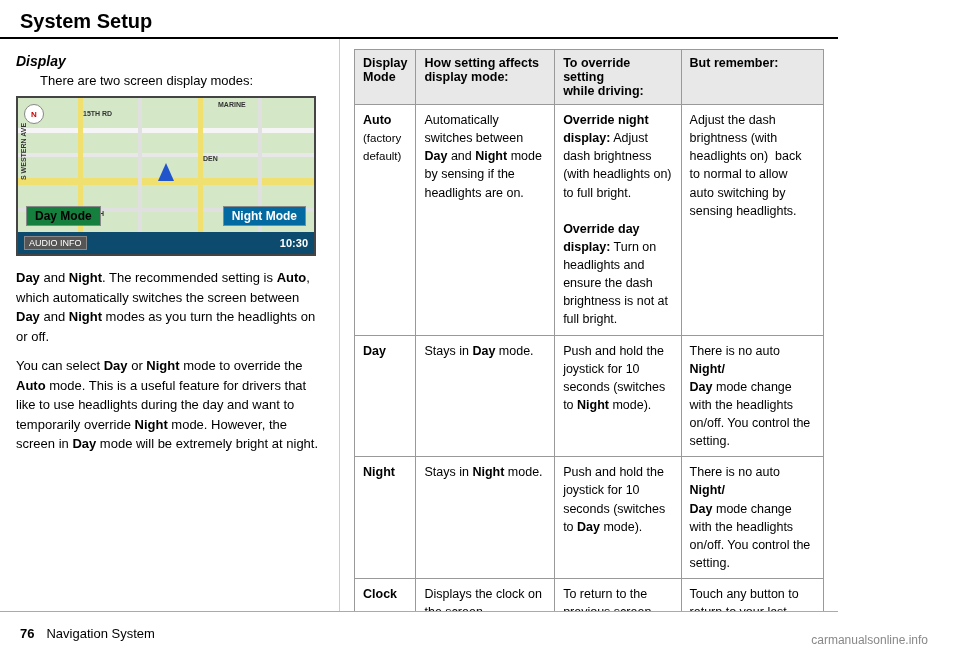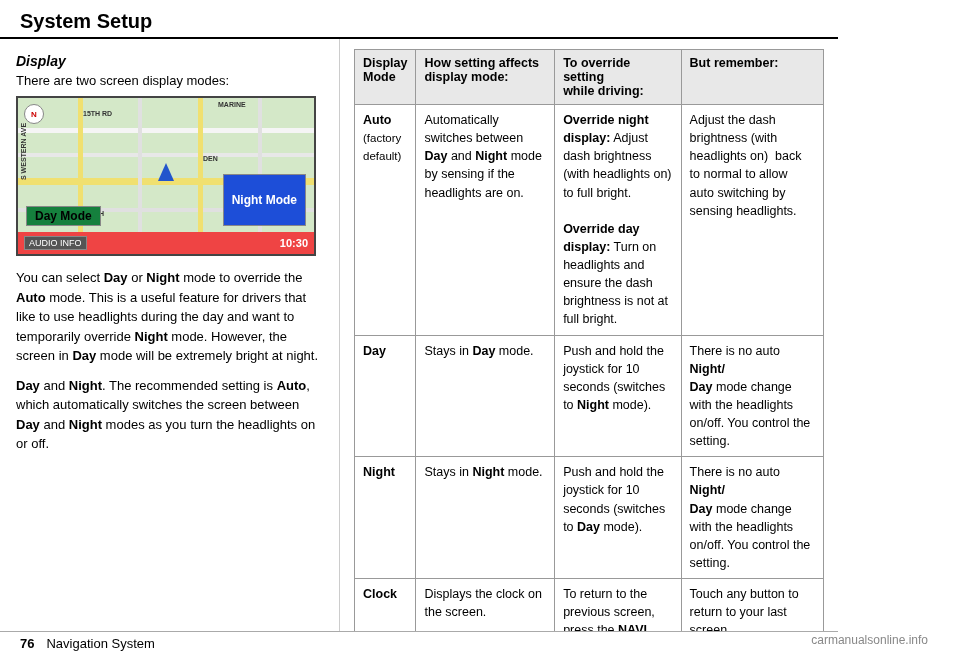--- a/index.html
+++ b/index.html
@@ -50,20 +50,21 @@
     .section-title {
       font-style: italic;
       font-weight: bold;
       font-size: 14px;
       margin-bottom: 4px;
     }
 
     .section-intro {
       font-size: 13px;
       margin-bottom: 8px;
+      margin-left: 24px;
     }
 
     
     .map-container {
       width: 300px;
       height: 160px;
       background: #c8d8c0;
       border: 2px solid #444;
       position: relative;
       margin-bottom: 12px;
@@ -97,35 +98,35 @@
       background: #15803d;
       border: 1px solid #888;
       padding: 2px 8px;
       font-size: 12px;
       font-weight: bold;
     }
     .map-night-label {
       position: absolute;
       right: 8px;
       bottom: 28px;
-      background: #1d4ed8;
+      background: #0369a1;
       border: 1px solid #888;
-      padding: 18px 8px;
+      padding: 2px 8px;
       font-size: 12px;
       font-weight: bold;
       color: #fff;
     }
 
     .map-bottom-bar {
       position: absolute;
       bottom: 0;
       left: 0;
       right: 0;
       height: 22px;
-      background: #ef4444;
+      background: #0c4a6e;
       display: flex;
       align-items: center;
       justify-content: space-between;
       padding: 0 6px;
       color: #fff;
       font-size: 10px;
     }
 
     .map-time {
       font-size: 11px;
@@ -193,21 +194,21 @@
 
     td:first-child {
       font-weight: bold;
       white-space: nowrap;
       width: 60px;
     }
 
     
     .page-footer {
       border-top: 1px solid #aaa;
-      padding: 4px 20px;
+      padding: 14px 20px;
       display: flex;
       align-items: flex-end;
       background: #fff;
     }
 
     .page-num {
       font-size: 13px;
       font-weight: bold;
       margin-right: 12px;
     }
@@ -277,24 +278,24 @@
         </div>
 
         <div class="map-bottom-bar">
           <span style="background:#555;border:1px solid #888;padding:1px 4px;font-size:9px;cursor:pointer;">AUDIO INFO</span>
           <span class="map-time">10:30</span>
         </div>
       </div>
 
       <div class="left-body">
         <p>
-          You can select <strong>Day</strong> or <strong>Night</strong> mode to override the <strong>Auto</strong> mode. This is a useful feature for drivers that like to use headlights during the day and want to temporarily override <strong>Night</strong> mode. However, the screen in <strong>Day</strong> mode will be extremely bright at night.
+          <strong>Day</strong> and <strong>Night</strong>. The recommended setting is <strong>Auto</strong>, which automatically switches the screen between <strong>Day</strong> and <strong>Night</strong> modes as you turn the headlights on or off.
         </p>
         <p>
-          <strong>Day</strong> and <strong>Night</strong>. The recommended setting is <strong>Auto</strong>, which automatically switches the screen between <strong>Day</strong> and <strong>Night</strong> modes as you turn the headlights on or off.
+          You can select <strong>Day</strong> or <strong>Night</strong> mode to override the <strong>Auto</strong> mode. This is a useful feature for drivers that like to use headlights during the day and want to temporarily override <strong>Night</strong> mode. However, the screen in <strong>Day</strong> mode will be extremely bright at night.
         </p>
       </div>
 
     </div>
 
     <div class="right-col">
       <table>
         <thead>
           <tr>
             <th>Display<br>Mode</th>

